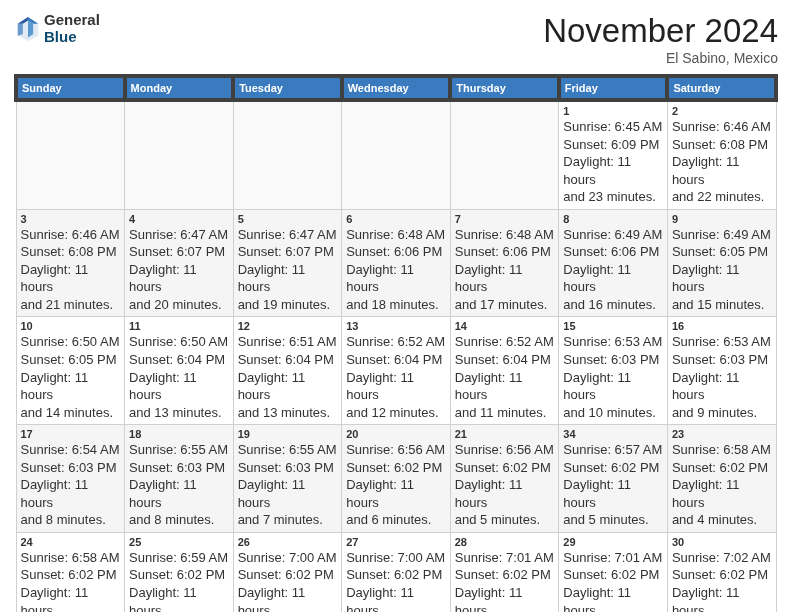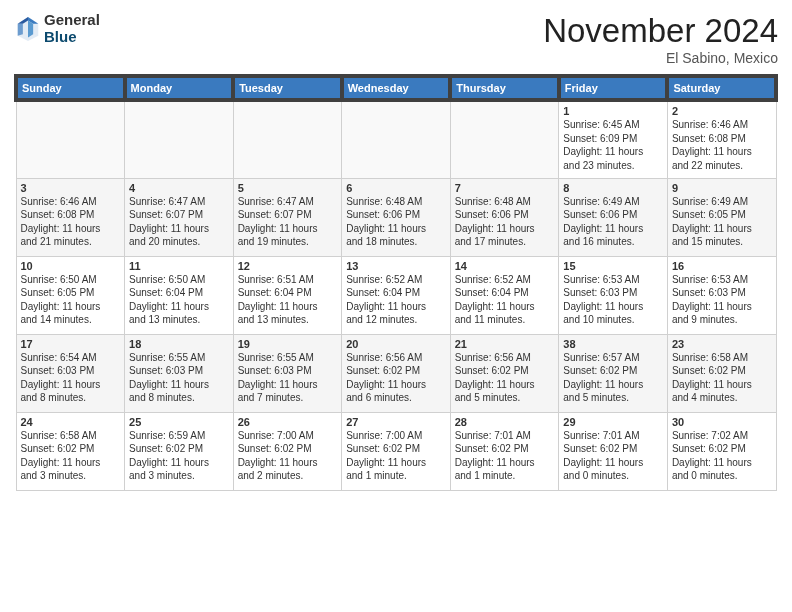--- a/index.html
+++ b/index.html
@@ -91,21 +91,21 @@
     .calendar tr:nth-child(odd) td {
       background: #fff;
     }
     .day-num {
       font-weight: bold;
       font-size: 11px;
       display: block;
       margin-bottom: 1px;
     }
     .day-info {
-      font-size: 10px;
+      font-size: 13px;
       line-height: 1.35;
       color: #333;
     }
     .empty {
       background: #f9f9f9 !important;
     }
   </style>
 </head>
 <body>
 
@@ -233,21 +233,21 @@
           </td>
           <td style="background: rgb(245, 245, 245);">
             <span class="day-num">20</span>
             <div class="day-info">Sunrise: 6:56 AM<br>Sunset: 6:02 PM<br>Daylight: 11 hours<br>and 6 minutes.</div>
           </td>
           <td style="background: rgb(245, 245, 245);">
             <span class="day-num">21</span>
             <div class="day-info">Sunrise: 6:56 AM<br>Sunset: 6:02 PM<br>Daylight: 11 hours<br>and 5 minutes.</div>
           </td>
           <td style="background: rgb(245, 245, 245);">
-            <span class="day-num">38</span>
+            <span class="day-num">34</span>
             <div class="day-info">Sunrise: 6:57 AM<br>Sunset: 6:02 PM<br>Daylight: 11 hours<br>and 5 minutes.</div>
           </td>
           <td style="background: rgb(245, 245, 245);">
             <span class="day-num">23</span>
             <div class="day-info">Sunrise: 6:58 AM<br>Sunset: 6:02 PM<br>Daylight: 11 hours<br>and 4 minutes.</div>
           </td>
         </tr>
         <tr>
           <td style="background: rgb(255, 255, 255); margin-top: 32px;">
             <span class="day-num">24</span>

